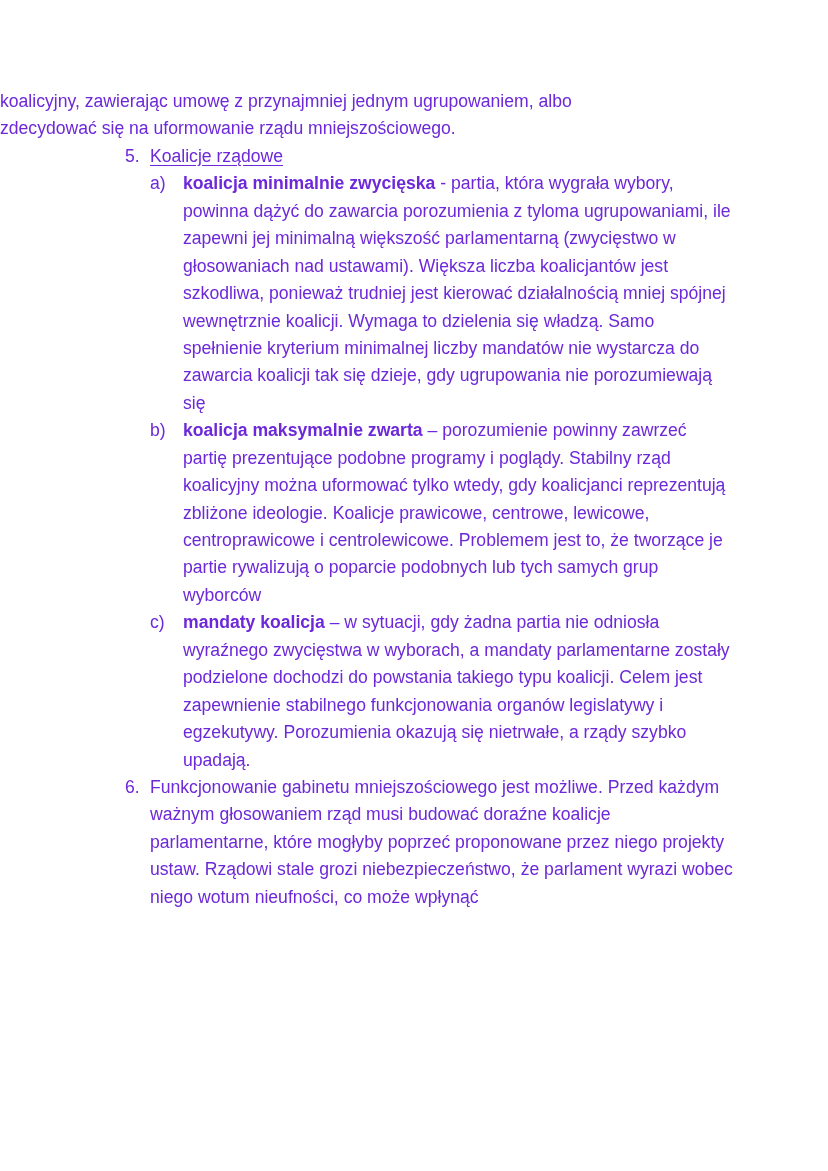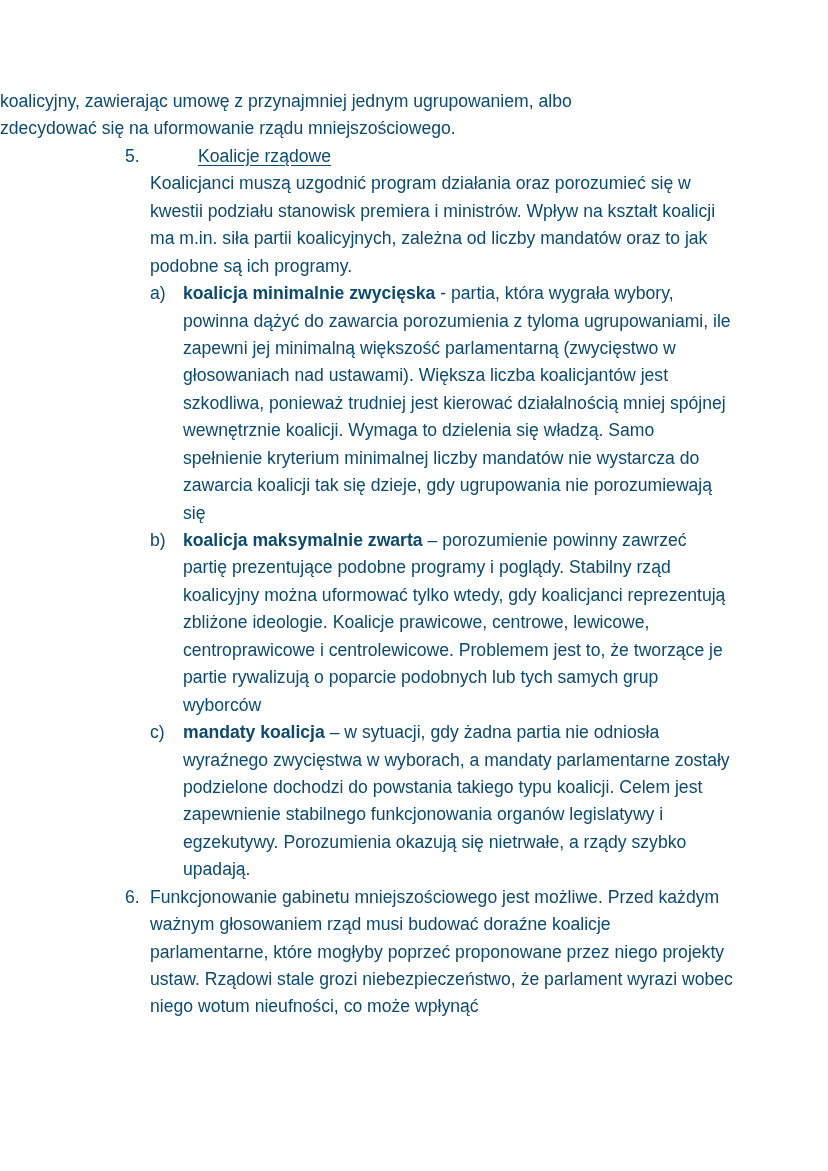--- a/index.html
+++ b/index.html
@@ -9,21 +9,21 @@
   }
   .page {
     position: relative;
     width: 828px;
     height: 1171px;
     background: #ffffff;
     overflow: hidden;
     font-family: "Liberation Sans", "DejaVu Sans", sans-serif;
     font-size: 17.6px;
     line-height: 27.43px;
-    color: #0c4a6e;
+    color: #6d28d9;
     -webkit-font-smoothing: antialiased;
   }
   .content {
     position: absolute;
     top: 88px;
     left: 0;
     width: 828px;
   }
   .para-cont {
     margin-left: 150px;
@@ -38,21 +38,20 @@
     flex: none;
     width: 25px;
   }
   .item-body {
     flex: 1;
     min-width: 0;
   }
   .item-title {
     text-decoration: underline;
     text-underline-offset: 3px;
-    margin-left: 48px;
   }
   .sub-item {
     display: flex;
   }
   .sub-marker {
     flex: none;
     width: 33px;
   }
   .sub-text {
     flex: 1;
@@ -69,21 +68,20 @@
   <div class="content">
 
     <p class="para-cont" style="margin:0;">koalicyjny, zawierając umowę z przynajmniej jednym ugrupowaniem, albo zdecydować się na uformowanie rządu mniejszościowego.</p>
 
     <div class="list-item">
       <span class="item-num">5.</span>
       <div class="item-body">
         <div>
           <span class="item-title">Koalicje rządowe</span>
         </div>
-        <div>Koalicjanci muszą uzgodnić program działania oraz porozumieć się w kwestii podziału stanowisk premiera i ministrów. Wpływ na kształt koalicji ma m.in. siła partii koalicyjnych, zależna od liczby mandatów oraz to jak podobne są ich programy.</div>
 
         <div class="sub-item">
           <span class="sub-marker">a)</span>
           <div class="sub-text">
             <span class="term">koalicja minimalnie zwycięska</span><span> - partia, która wygrała wybory, powinna dążyć do zawarcia porozumienia z tyloma ugrupowaniami, ile zapewni jej minimalną większość parlamentarną (zwycięstwo w głosowaniach nad ustawami). Większa liczba koalicjantów jest szkodliwa, ponieważ trudniej jest kierować działalnością mniej spójnej wewnętrznie koalicji. Wymaga to dzielenia się władzą. Samo spełnienie kryterium minimalnej liczby mandatów nie wystarcza do zawarcia koalicji tak się dzieje, gdy ugrupowania nie porozumiewają się</span>
           </div>
         </div>
 
         <div class="sub-item">
           <span class="sub-marker">b)</span>

